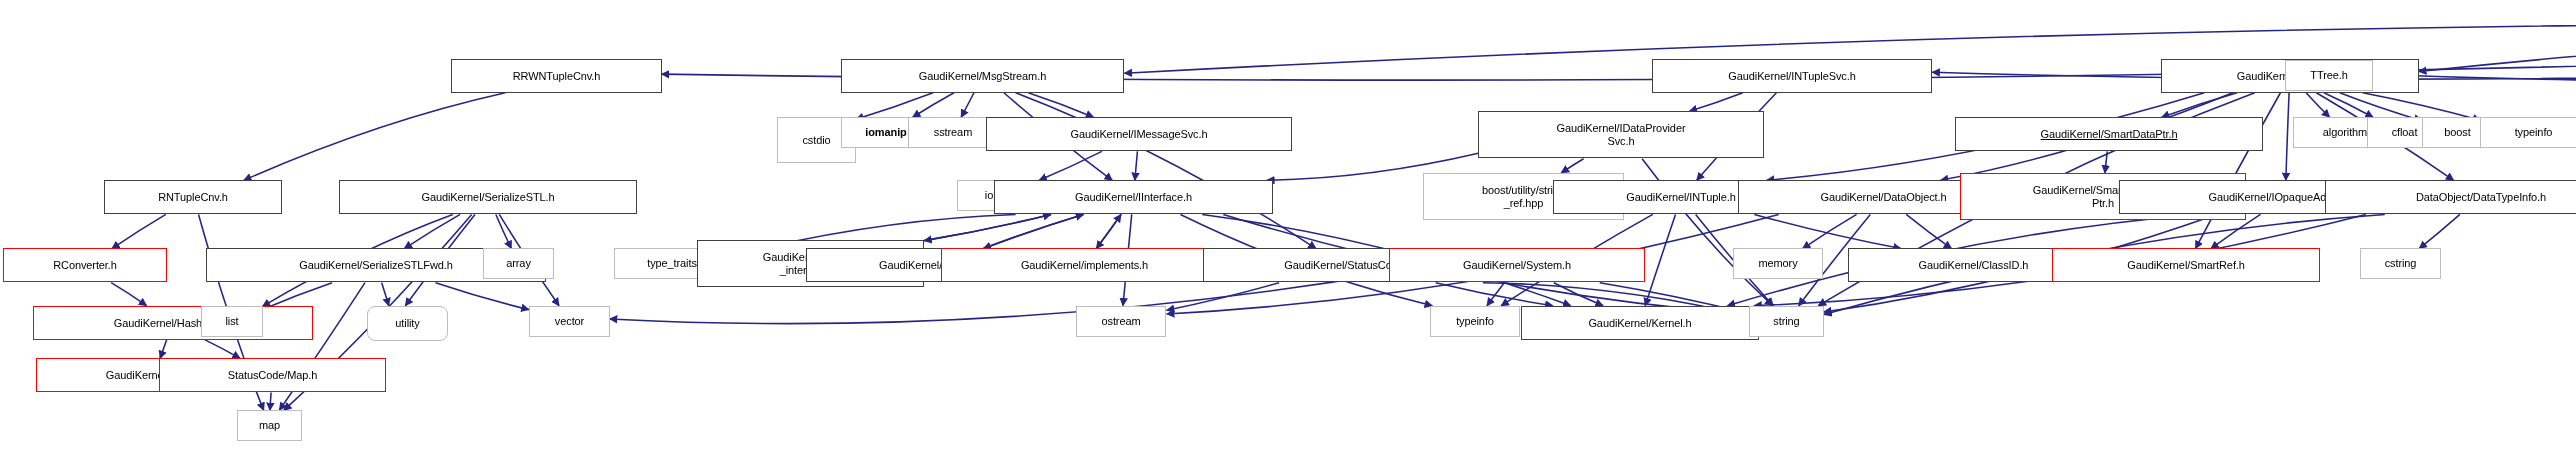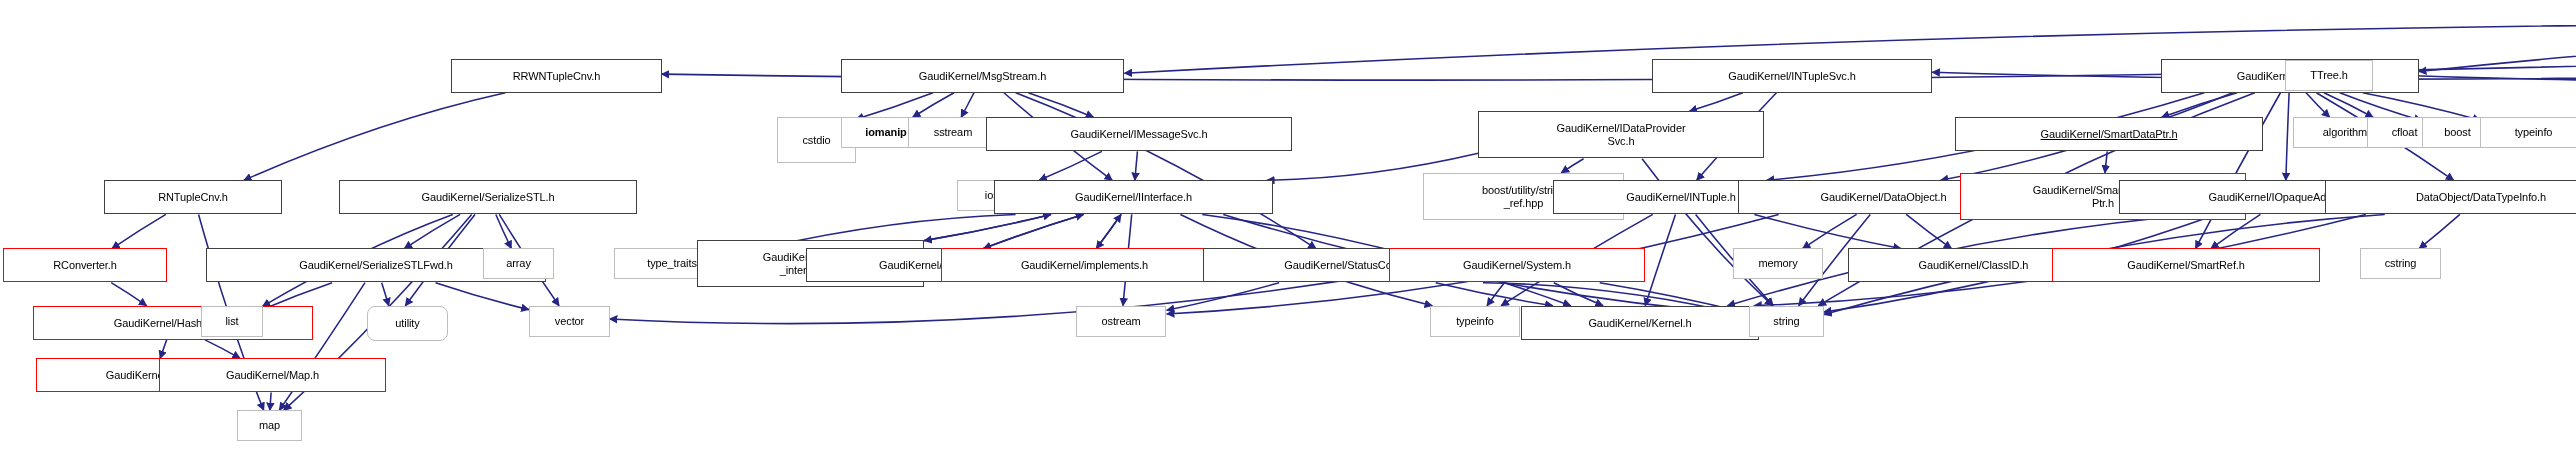--- a/index.html
+++ b/index.html
@@ -179,17 +179,17 @@
       <div class="node std" style="left: 2360px; top: 248px; width: 81px; height: 31px;"><span class="lbl">cstring</span></div>
       <div class="node red" style="left: 33px; top: 306px; width: 280px; height: 34px;"><span class="lbl">GaudiKernel/HashMap.h</span></div>
       <div class="node std" style="left: 201px; top: 306px; width: 62px; height: 31px;"><span class="lbl">list</span></div>
       <div class="node std" style="left: 367px; top: 306px; width: 81px; height: 35px; border-radius: 8px;"><span class="lbl">utility</span></div>
       <div class="node std" style="left: 529px; top: 306px; width: 81px; height: 31px;"><span class="lbl">vector</span></div>
       <div class="node std" style="left: 1076px; top: 306px; width: 90px; height: 31px;"><span class="lbl">ostream</span></div>
       <div class="node std" style="left: 1430px; top: 306px; width: 90px; height: 31px;"><span class="lbl">typeinfo</span></div>
       <div class="node hdr" style="left: 1521px; top: 306px; width: 238px; height: 34px;"><span class="lbl">GaudiKernel/Kernel.h</span></div>
       <div class="node std" style="left: 1749px; top: 306px; width: 75px; height: 31px;"><span class="lbl">string</span></div>
       <div class="node red" style="left: 36px; top: 358px; width: 237px; height: 34px;"><span class="lbl">GaudiKernel/Hash.h</span></div>
-      <div class="node red" style="left: 159px; top: 358px; width: 227px; height: 34px;"><span class="lbl">GaudiKernel/Map.h</span></div>
+      <div class="node red" style="left: 159px; top: 358px; width: 227px; height: 34px;"><span class="lbl">StatusCode/Map.h</span></div>
       <div class="node std" style="left: 237px; top: 410px; width: 65px; height: 31px;"><span class="lbl">map</span></div>
     </div>
 </div>
 
 
 </body></html>

